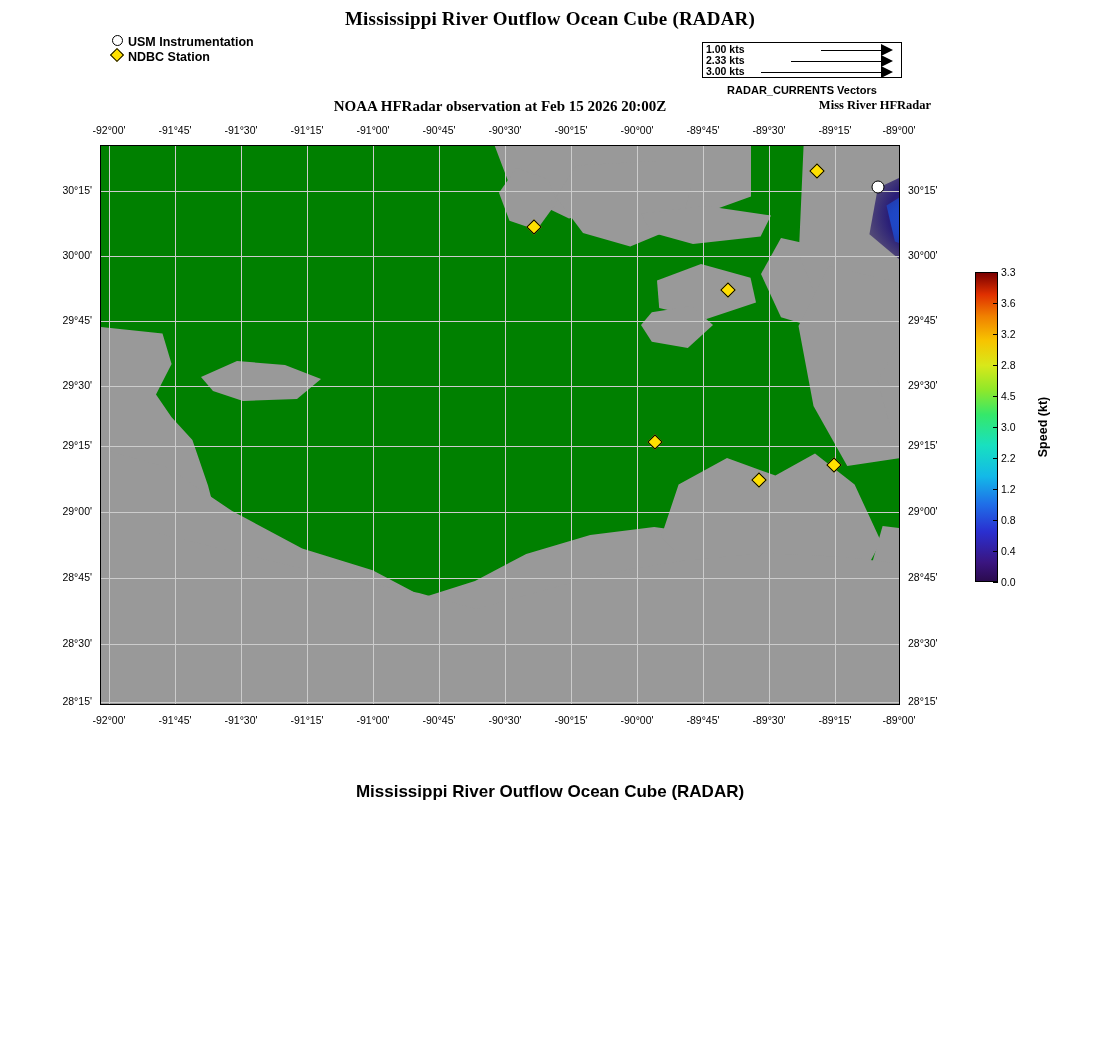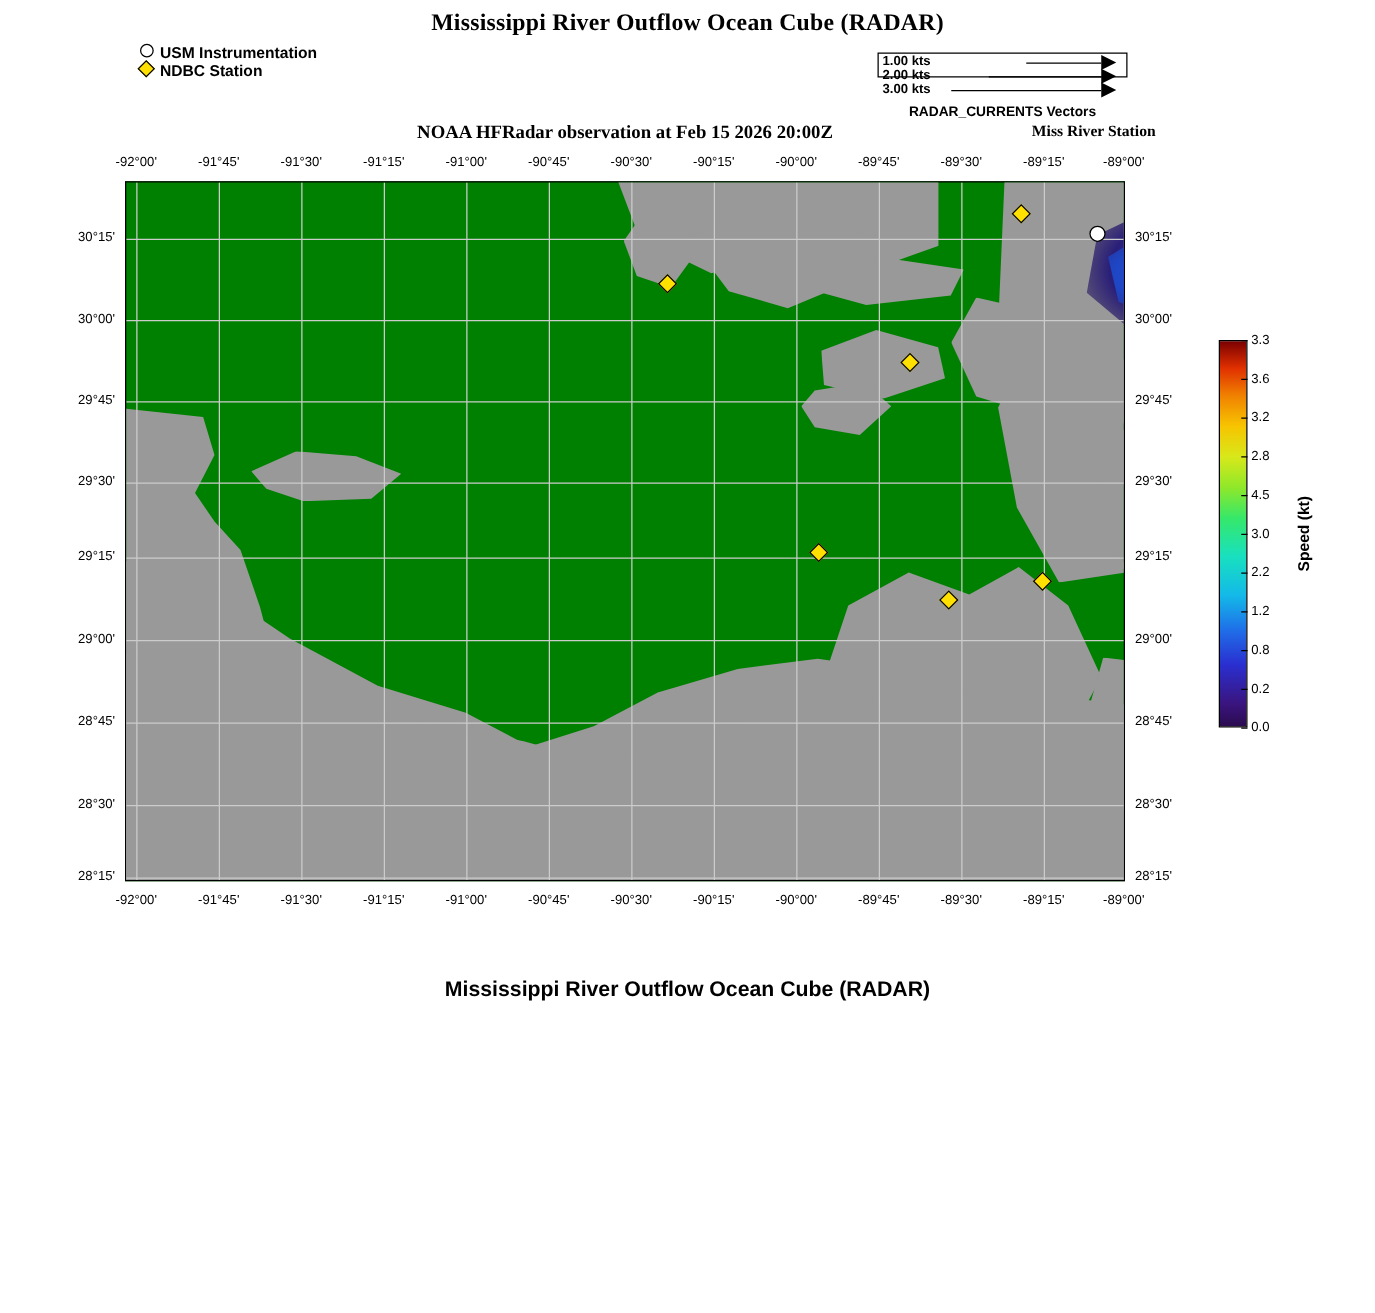--- a/index.html
+++ b/index.html
@@ -76,21 +76,21 @@
     width: 10px; height: 10px;
     background: #ffe000;
     border: 1.3px solid #000;
     box-sizing: border-box;
     transform: rotate(45deg);
   }
 
   
   #vector-key {
     left: 702px; top: 42px;
-    width: 200px; height: 20px;
+    width: 200px; height: 36px;
     border: 1.2px solid #000;
     background: #ffffff;
     box-sizing: border-box;
   }
   .vk-row { position: absolute; left: 0; width: 200px; height: 12px; }
   .vk-label {
     position: absolute; left: 3px; top: -1px;
     font-size: 10.5px; font-weight: bold;
     font-family: "Liberation Sans", sans-serif;
   }
@@ -212,21 +212,21 @@
     font-family: "Liberation Sans", sans-serif;
     transform: translate(-50%,-50%) rotate(-90deg);
     white-space: nowrap;
   }
 </style>
 </head>
 <body>
 
 <div class="abs" id="main-title">Mississippi River Outflow Ocean Cube (RADAR)</div>
 <div class="abs" id="obs-title">NOAA HFRadar observation at Feb 15 2026 20:00Z</div>
-<div class="abs" id="dataset-label">Miss River Station</div>
+<div class="abs" id="dataset-label">Miss River HFRadar</div>
 <div class="abs" id="bottom-title">Mississippi River Outflow Ocean Cube (RADAR)</div>
 
 <div class="abs" id="legend-box">
   <div class="legend-row">
     <span class="legend-sym">
         <span class="sym-circle"></span>
       </span>
     <span>USM Instrumentation</span>
   </div>
   <div class="legend-row">
@@ -237,21 +237,21 @@
   </div>
 </div>
 
 <div class="abs" id="vector-key">
   <div class="vk-row" style="top:1px;">
     <span class="vk-label">1.00 kts</span>
     <span class="vk-line" style="left:118px; width:60px;"></span>
     <span class="vk-arrow" style="left:178px;"></span>
   </div>
   <div class="vk-row" style="top:12px;">
-    <span class="vk-label">2.00 kts</span>
+    <span class="vk-label">2.33 kts</span>
     <span class="vk-line" style="left:88px; width:90px;"></span>
     <span class="vk-arrow" style="left:178px;"></span>
   </div>
   <div class="vk-row" style="top:23px;">
     <span class="vk-label">3.00 kts</span>
     <span class="vk-line" style="left:58px; width:120px;"></span>
     <span class="vk-arrow" style="left:178px;"></span>
   </div>
 </div>
 <div class="abs" id="vector-key-caption">RADAR_CURRENTS Vectors</div>
@@ -392,21 +392,21 @@
 <div class="abs tick-lab ylab-right" style="left:908px; width:64px; top:577px;">28°45'</div>
 <div class="abs tick-lab ylab-right" style="left:908px; width:64px; top:643px;">28°30'</div>
 <div class="abs tick-lab ylab-right" style="left:908px; width:64px; top:701px;">28°15'</div>
 
 <div class="abs" id="colorbar-wrap">
   <div id="colorbar"></div>
 
   <div class="cb-tickmark" style="top:310px;"></div>
   <div class="cb-tick" style="top:310px;">0.0</div>
   <div class="cb-tickmark" style="top:279px;"></div>
-  <div class="cb-tick" style="top:279px;">0.2</div>
+  <div class="cb-tick" style="top:279px;">0.4</div>
   <div class="cb-tickmark" style="top:248px;"></div>
   <div class="cb-tick" style="top:248px;">0.8</div>
   <div class="cb-tickmark" style="top:217px;"></div>
   <div class="cb-tick" style="top:217px;">1.2</div>
   <div class="cb-tickmark" style="top:186px;"></div>
   <div class="cb-tick" style="top:186px;">2.2</div>
   <div class="cb-tickmark" style="top:155px;"></div>
   <div class="cb-tick" style="top:155px;">3.0</div>
   <div class="cb-tickmark" style="top:124px;"></div>
   <div class="cb-tick" style="top:124px;">4.5</div>

